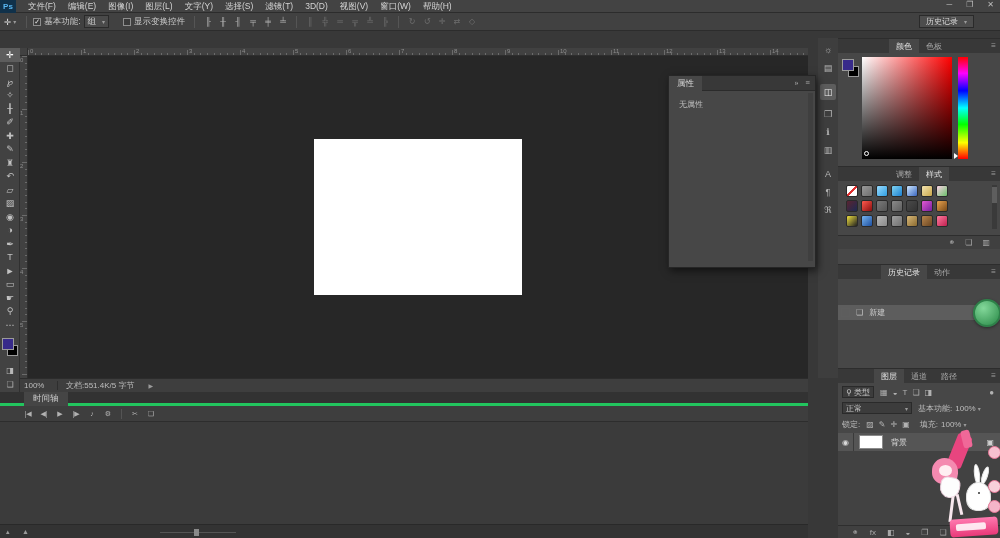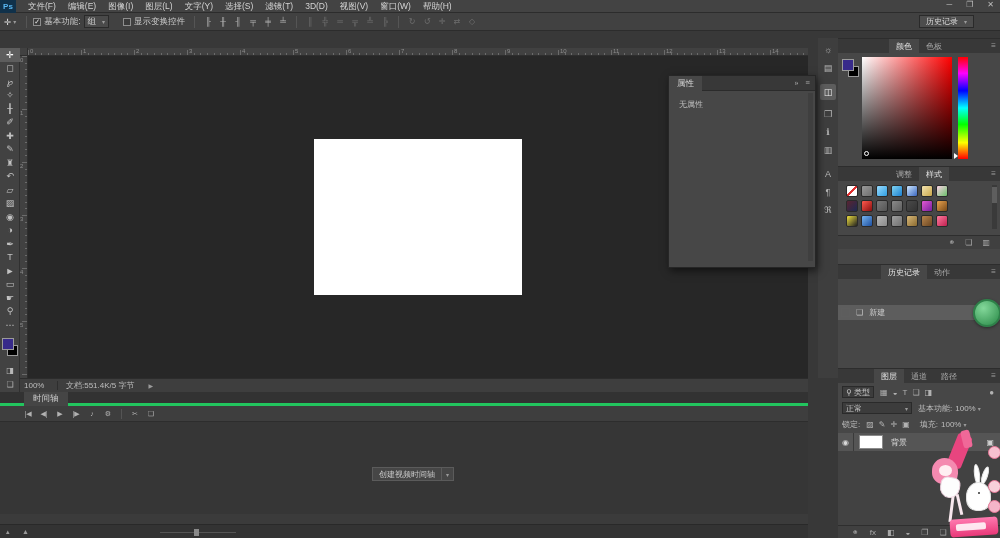--- a/index.html
+++ b/index.html
@@ -526,26 +526,20 @@
     <span class="tl-icon">|◀</span>
         <span class="tl-icon">◀|</span>
         <span class="tl-icon">▶</span>
         <span class="tl-icon">|▶</span>
         <span class="tl-icon">♪</span>
         <span class="tl-icon">⚙</span>
         <span class="tl-sep"></span>
         <span class="tl-icon">✂</span>
         <span class="tl-icon">❏</span>
       </div>
-    <div class="tl-body">
-      <div class="create-btn">
-        <span class="main">创建视频时间轴</span>
-        <span class="drop">▾</span>
-      </div>
-    </div>
     <div class="tl-footer">
       <span class="tlf-icon" style="left:6px;" id="tlf1">▴</span>
       <span class="tlf-icon" style="left:22px;" id="tlf2">▲</span>
       <span class="tl-slider">
           <span class="handle"></span>
         </span>
     </div>
   </div>
 
   <div class="dock-gap"></div>

